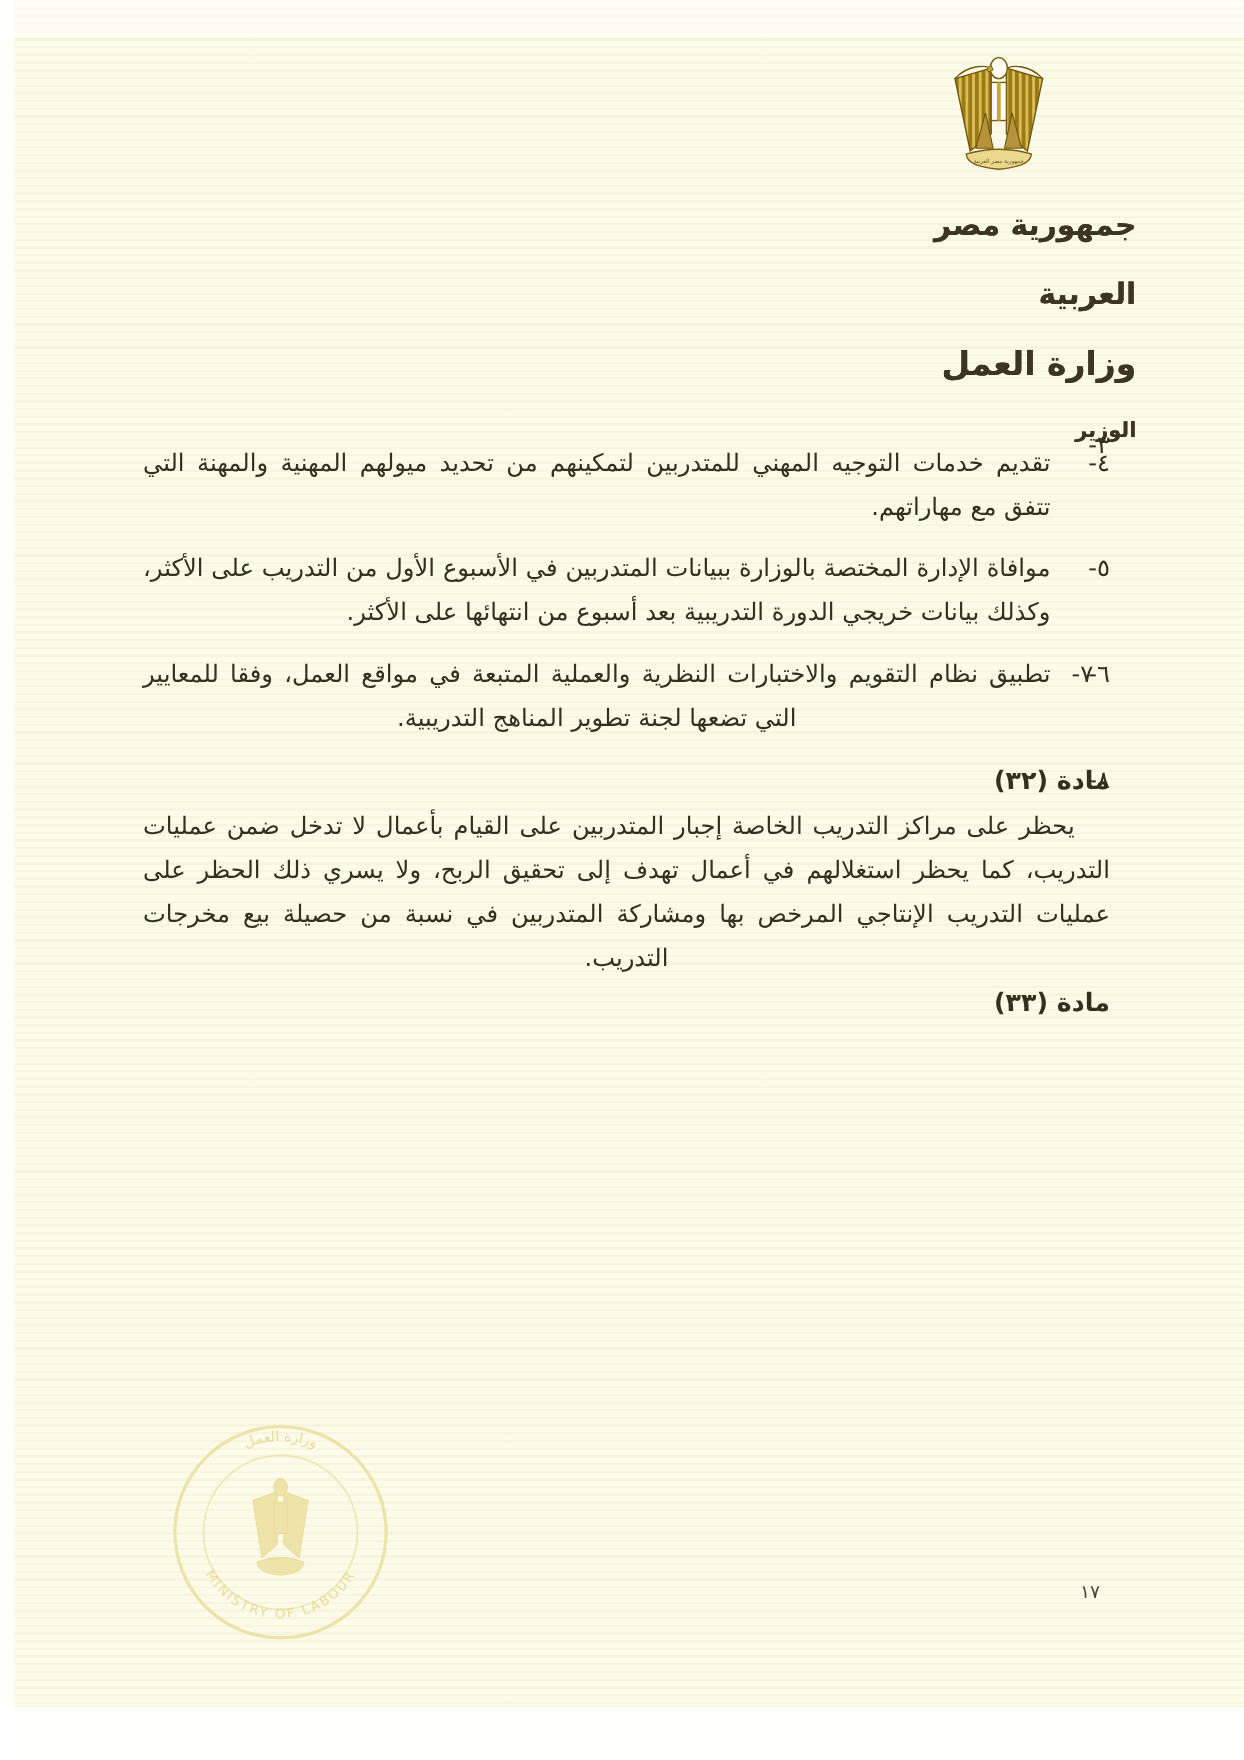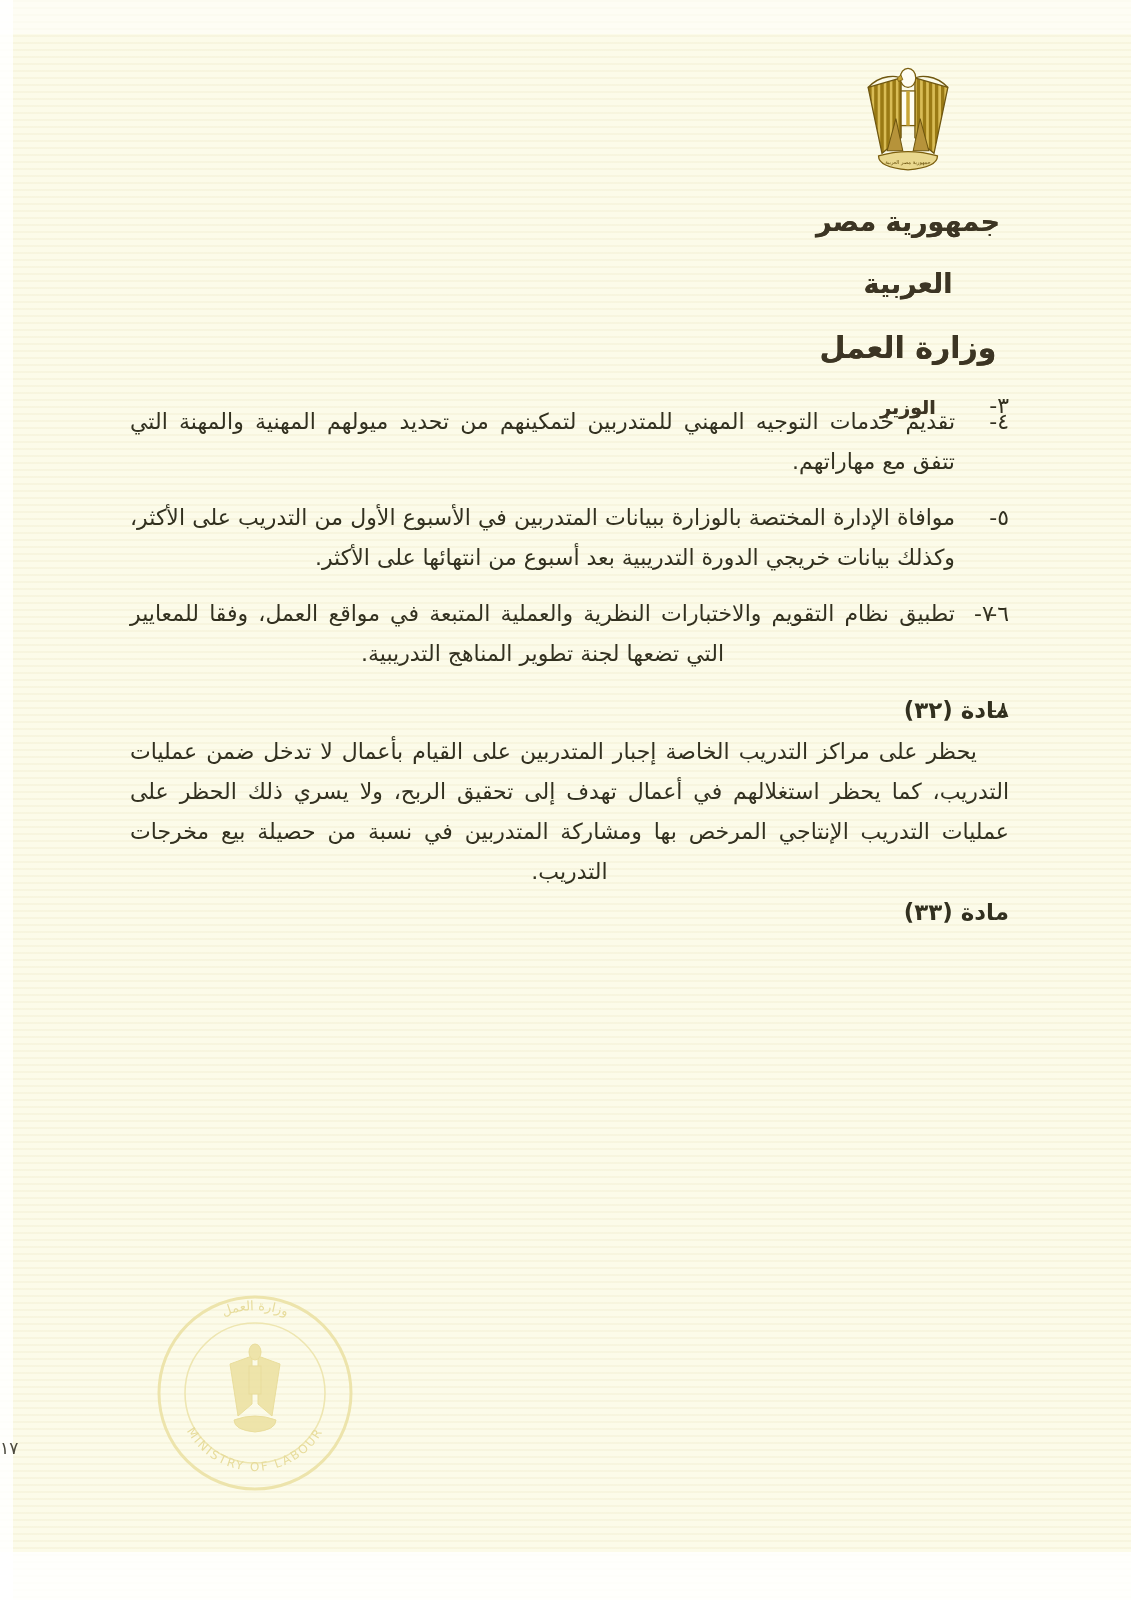--- a/index.html
+++ b/index.html
@@ -8,21 +8,21 @@
     position:relative;width:1131px;height:1600px;overflow:hidden;
     background:
       repeating-linear-gradient(180deg, rgba(242,238,210,.45) 0 2px, rgba(255,255,252,0) 2px 7px),
       #fcfbe9;
   }
   .edge-left{position:absolute;left:0;top:0;width:13px;height:1600px;background:#ffffff;opacity:.85;}
   .edge-bottom{position:absolute;left:0;bottom:0;width:1131px;height:48px;background:#ffffff;opacity:.85;}
   .edge-top{position:absolute;left:0;top:0;width:1131px;height:34px;background:#fffffb;opacity:.6;}
 
   
-  .letterhead{position:absolute;top:63px;right:98px;width:250px;text-align:center;color:#3a3322;}
+  .letterhead{position:absolute;top:47px;right:98px;width:250px;text-align:right;color:#3a3322;}
   .emblem{width:104px;height:120px;margin:0 auto 8px auto;display:block;}
   .callig{font-weight:bold;color:#3c3524;text-shadow:0 0 .4px #5a4d2a;}
   .callig.l1{font-size:27px;line-height:62px;letter-spacing:-1px;}
   .callig.l2{font-size:30px;line-height:66px;}
   .callig.l3{font-size:19px;line-height:52px;}
 
   
   .doc-body{
     position:absolute;top:386px;right:122px;left:130px;
     direction:rtl;color:#32301f;font-size:22px;line-height:40px;
@@ -30,21 +30,21 @@
   }
   .list-item{position:relative;padding-right:54px;margin-bottom:16px;}
   .list-item .num{position:absolute;right:0;top:0;width:50px;}
   .center-last{text-align-last:center;}
   .article{}
   .art-title{font-weight:bold;font-size:23px;margin-bottom:2px;text-align:right;}
   .article p{margin:0;text-indent:32px;text-align:justify;text-align-last:center;}
 
   
   .seal{position:absolute;left:148px;top:1292px;width:214px;height:202px;opacity:.85;}
-  .page-number{position:absolute;top:1438px;left:0;width:1000px;text-align:left;
+  .page-number{position:absolute;top:1438px;left:0;width:1000px;text-align:right;
     font-size:17px;color:#4c4a3e;letter-spacing:2px;}
 </style>
 </head>
 <body>
 
 <div class="page">
 
   <div class="edge-top"></div>
   <div class="edge-left"></div>
   <div class="edge-bottom"></div>

